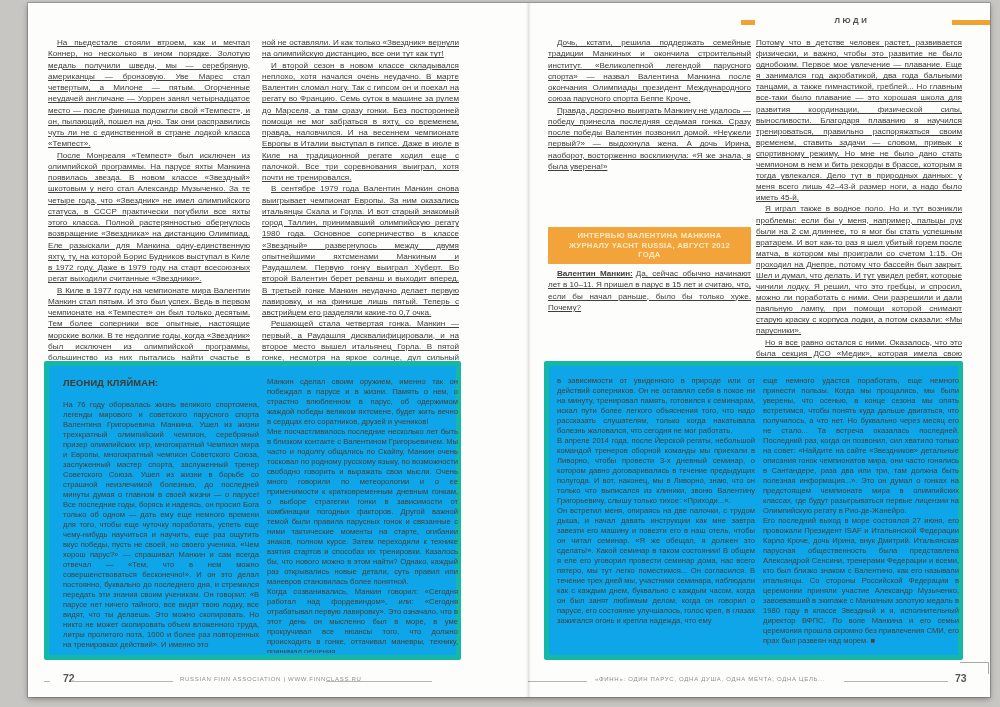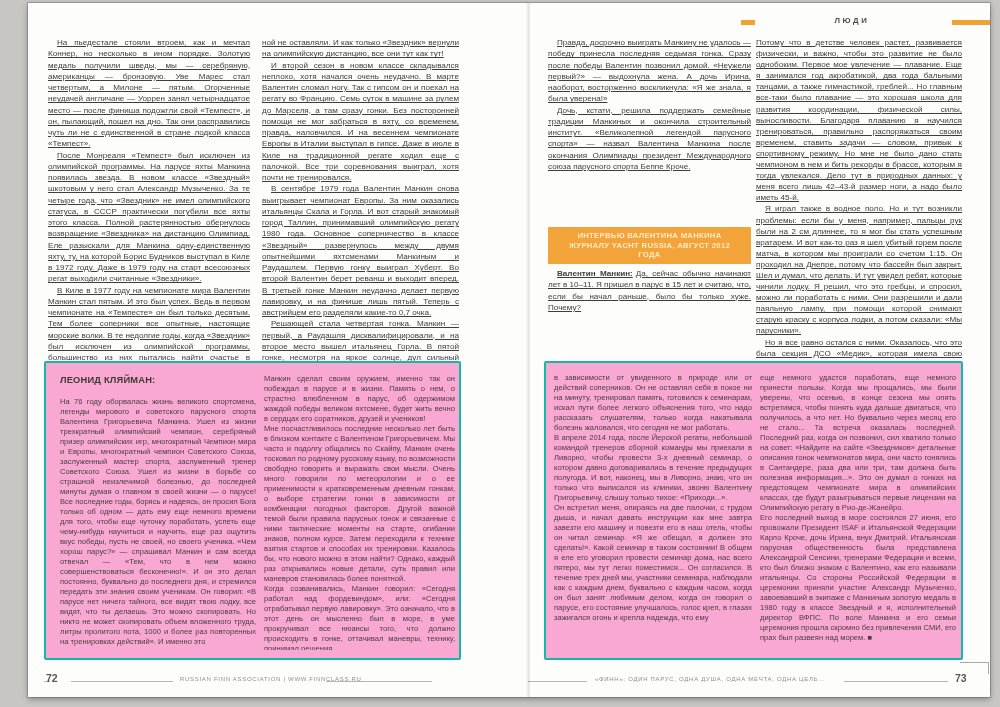--- a/index.html
+++ b/index.html
@@ -33,21 +33,21 @@
     hyphens:auto; -webkit-hyphens:auto;
   }
   .article p { margin:0; text-indent:9px;text-decoration:underline; }
   .article p.cont { text-indent:0; }
   .lcol1 { left:20px;  top:34px; width:202px; height:325px; }
   .lcol2 { left:234px; top:34px; width:197px; height:325px; }
   .rcol1 { left:520px; top:34px; width:203px; height:190px; }
   .rcol2 { left:728px; top:34px; width:206px; height:326px; line-height:11.1px; }
   
   .membox {
-    position:absolute; background:#f9a8d4; border:2px solid #14b8a6;
+    position:absolute; background:#0ea5e9; border:5px solid #14b8a6;
     border-radius:2px; box-sizing:border-box;
   }
   .membox.left  { left:16px;  top:358px; width:417px; height:299px; }
   .membox.right { left:516px; top:358px; width:419px; height:299px; }
   .bcol {
     position:absolute; text-align:justify; overflow:hidden;
     font-size:7.6px; line-height:10px; color:#47423a;
     hyphens:auto; -webkit-hyphens:auto;
   }
   .bcol p { margin:0; text-indent:0; }
@@ -72,21 +72,21 @@
   .qa .q { font-weight:bold; }
   .speaker { font-weight:bold; margin-right:3px; }
   
   .fline { position:absolute; height:1px; background:#b5b5b2; top:678px; }
   .fl0 { left:16px;  width:6px; }
   .fl1 { left:43px;  width:102px; }
   .fl2 { left:298px; width:106px; }
   .fl3 { left:500px; width:59px; }
   .fl4 { left:816px; width:104px; }
   .pgnum { position:absolute; top:669px; font-size:10.5px; font-weight:bold; color:#575755; }
-  .pg72 { left:18px; }
+  .pg72 { left:35px; }
   .pg73 { left:927px; }
   .fsmall {
     position:absolute; top:673px; font-size:6px; letter-spacing:.7px;
     color:#8f8f8c; white-space:nowrap;
   }
   .fcredit  { left:152px; }
   .ftagline { left:567px; }
   .corner {
     position:absolute; left:932px; top:659px; width:28px; height:11px;
     border-top:1px solid #a9a9a6; border-right:1px solid #a9a9a6;
@@ -119,22 +119,22 @@
       <p>На 76 году оборвалась жизнь великого спортсмена, легенды мирового и советского парусного спорта Валентина Григорьевича Манкина. Ушел из жизни трехкратный олимпийский чемпион, серебряный призер олимпийских игр, многократный Чемпион мира и Европы, многократный чемпион Советского Союза, заслуженный мастер спорта, заслуженный тренер Советского Союза. Ушел из жизни в борьбе со страшной неизлечимой болезнью, до последней минуты думая о главном в своей жизни — о парусе! Все последние годы, борясь и надеясь, он просил Бога только об одном — дать ему еще немного времени для того, чтобы еще чуточку поработать, успеть еще чему-нибудь научиться и научить, еще раз ощутить вкус победы, пусть не своей, но своего ученика. «Чем хорош парус?» — спрашивал Манкин и сам всегда отвечал — «Тем, что в нем можно совершенствоваться бесконечно!». И он это делал постоянно, буквально до последнего дня, и стремился передать эти знания своим ученикам. Он говорил: «В парусе нет ничего тайного, все видят твою лодку, все видят, что ты делаешь. Это можно скопировать. Но никто не может скопировать объем вложенного труда, литры пролитого пота, 1000 и более раз повторенных на тренировках действий». И именно это</p>
     </div>
     <div class="bcol b2">
       <p>Манкин сделал своим оружием, именно так он побеждал в парусе и в жизни. Память о нем, о страстно влюбленном в парус, об одержимом жаждой победы великом яхтсмене, будет жить вечно в сердцах его соратников, друзей и учеников!</p>
       <p>Мне посчастливилось последние несколько лет быть в близком контакте с Валентином Григорьевичем. Мы часто и подолгу общались по Скайпу, Манкин очень тосковал по родному русскому языку, по возможности свободно говорить и выражать свои мысли. Очень много говорили по метеорологии и о ее применимости к кратковременным дневным гонкам, о выборе стратегии гонки в зависимости от комбинации погодных факторов. Другой важной темой были правила парусных гонок и связанные с ними тактические моменты на старте, огибании знаков, полном курсе. Затем переходили к технике взятия стартов и способах их тренировки. Казалось бы, что нового можно в этом найти? Однако, каждый раз открывались новые детали, суть правил или маневров становилась более понятной.</p>
       <p>Когда созванивались, Манкин говорил: «Сегодня работал над фордевиндом», или: «Сегодня отрабатывал первую лавировку». Это означало, что в этот день он мысленно был в море, в уме прокручивал все нюансы того, что должно происходить в гонке, оттачивал маневры, технику, принимал решения</p>
     </div>
   </div>
 
   <div class="article rcol1">
+    <p>Дочь, кстати, решила поддержать семейные традиции Манкиных и окончила строительный институт. «Великолепной легендой парусного спорта» — назвал Валентина Манкина после окончания Олимпиады президент Международного союза парусного спорта Беппе Кроче.</p>
     <p>Правда, досрочно выиграть Манкину не удалось — победу принесла последняя седьмая гонка. Сразу после победы Валентин позвонил домой. «Неужели первый?» — выдохнула жена. А дочь Ирина, наоборот, восторженно воскликнула: «Я же знала, я была уверена!»</p>
-    <p>Дочь, кстати, решила поддержать семейные традиции Манкиных и окончила строительный институт. «Великолепной легендой парусного спорта» — назвал Валентина Манкина после окончания Олимпиады президент Международного союза парусного спорта Беппе Кроче.</p>
   </div>
 
   <div class="ibox">ИНТЕРВЬЮ ВАЛЕНТИНА МАНКИНА ЖУРНАЛУ YACHT RUSSIA, АВГУСТ 2012 ГОДА</div>
 
   <div class="article qa">
     <p>
       <span class="speaker">Валентин Манкин:</span><span>Да, сейчас обычно начинают лет в 10–11. Я пришел в парус в 15 лет и считаю, что, если бы начал раньше, было бы только хуже. Почему?</span>
     </p>
   </div>
 

